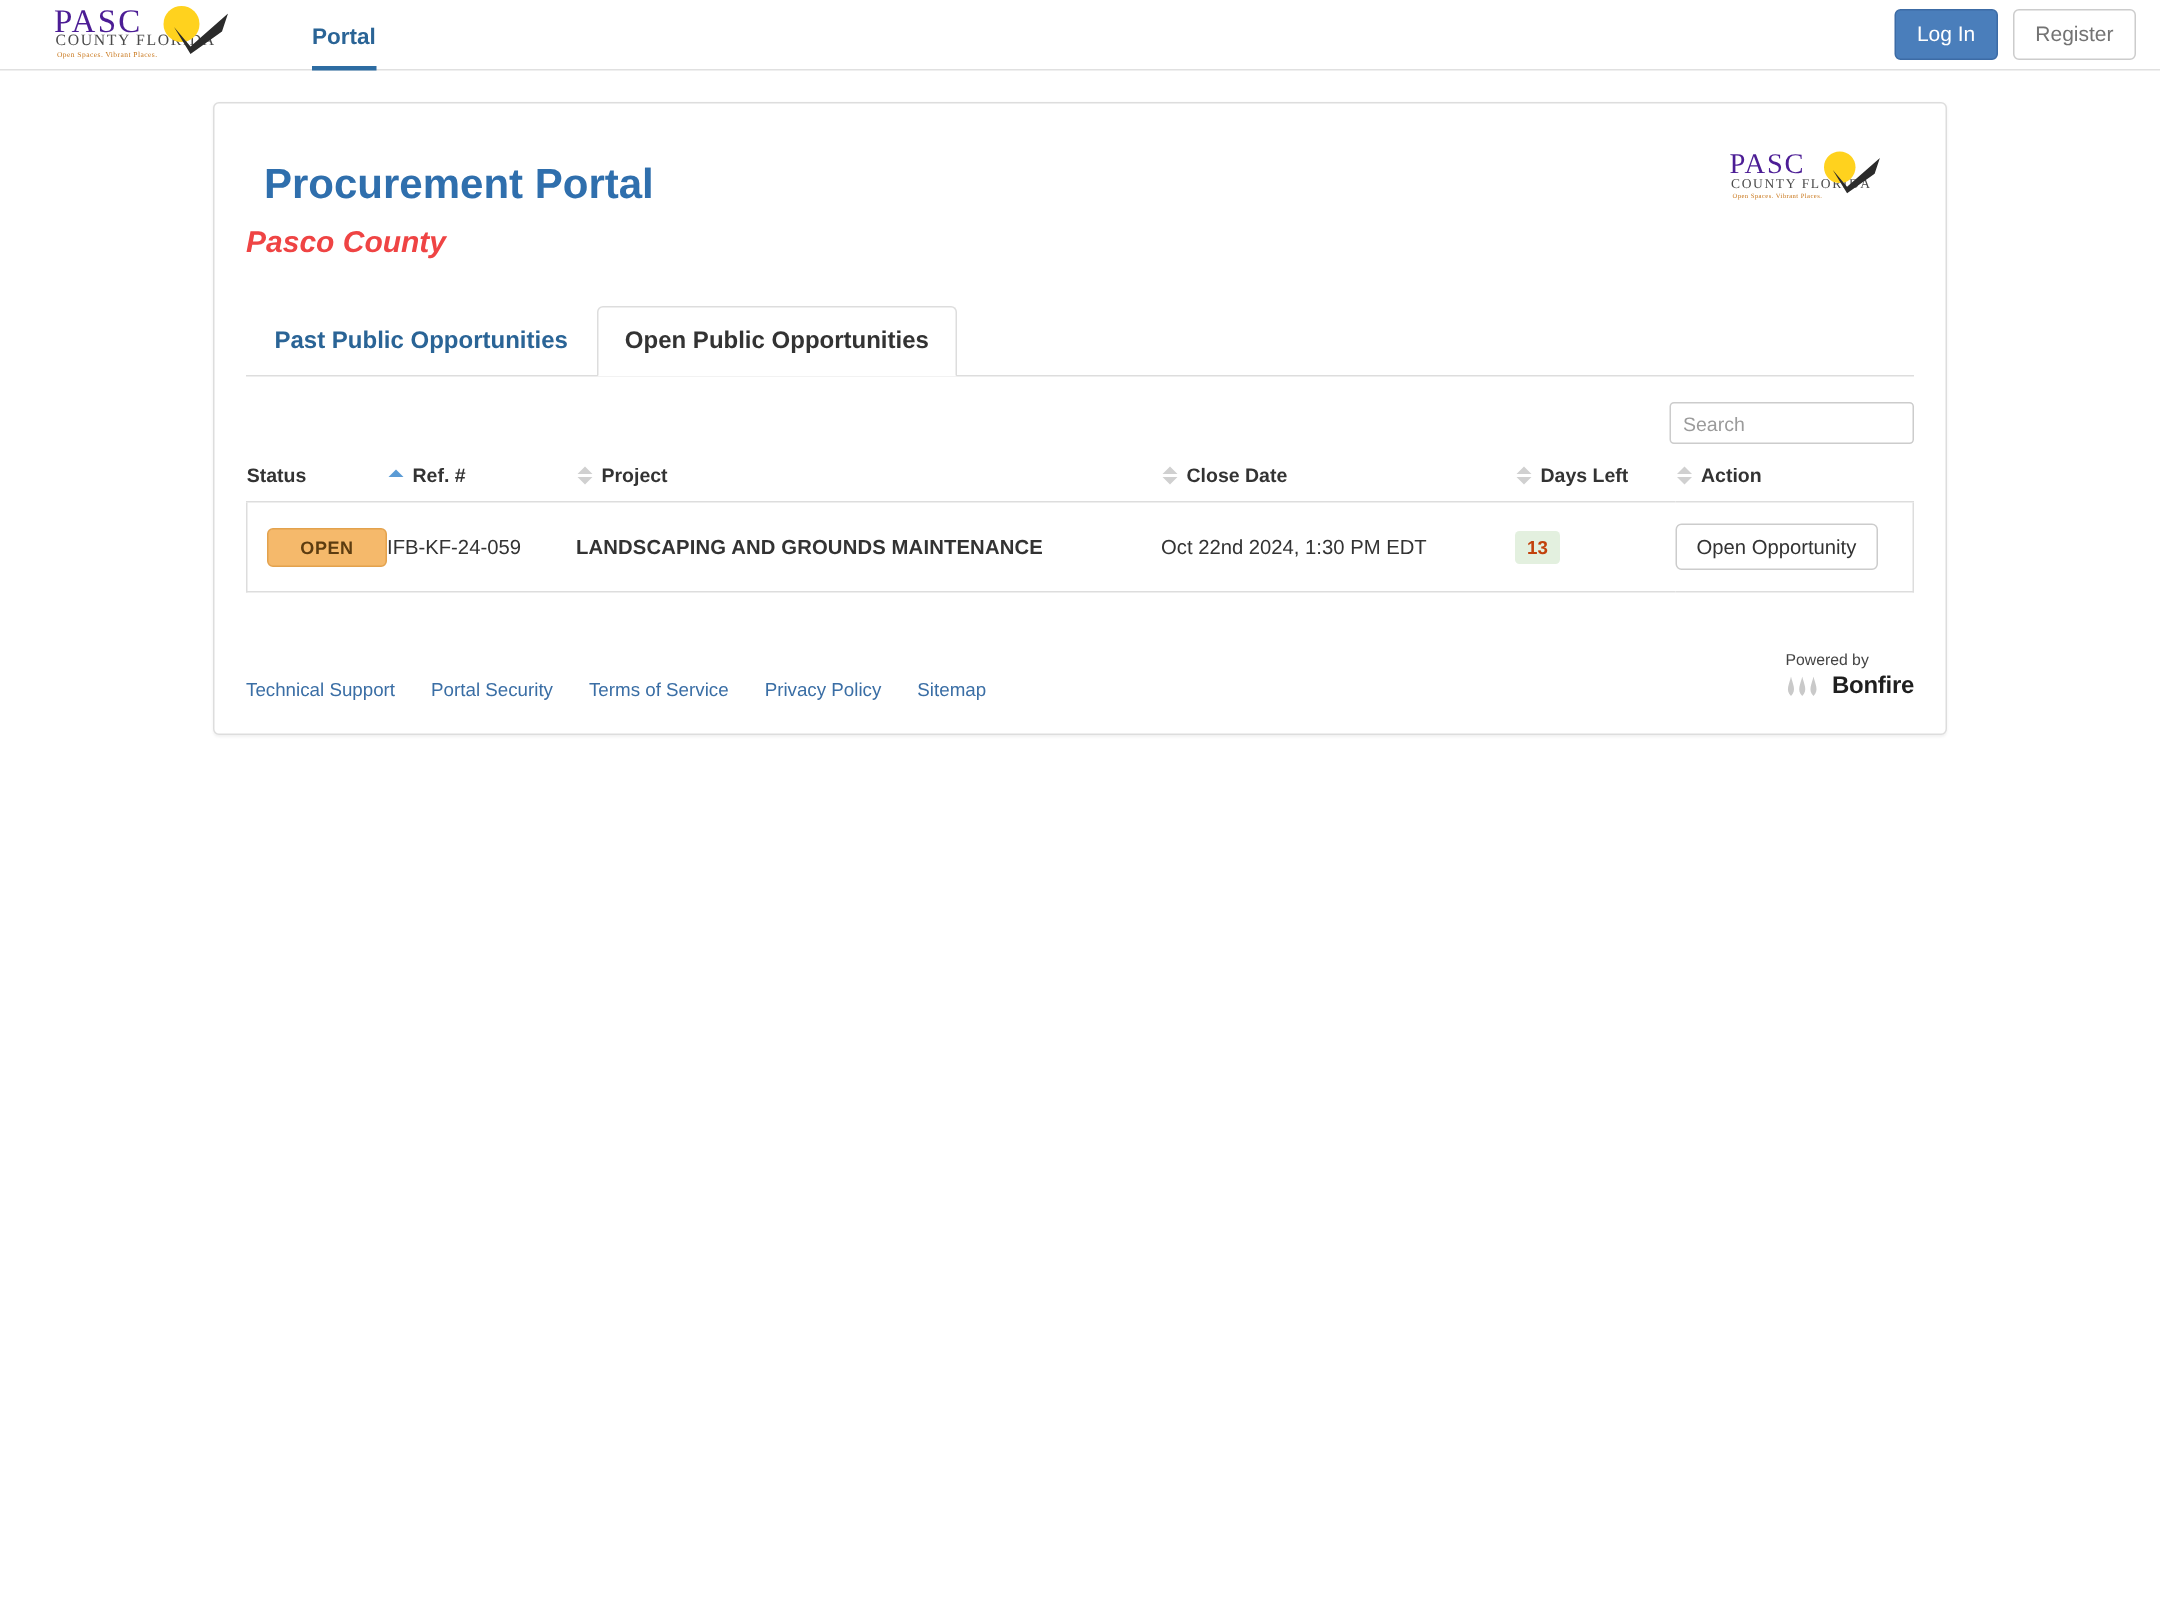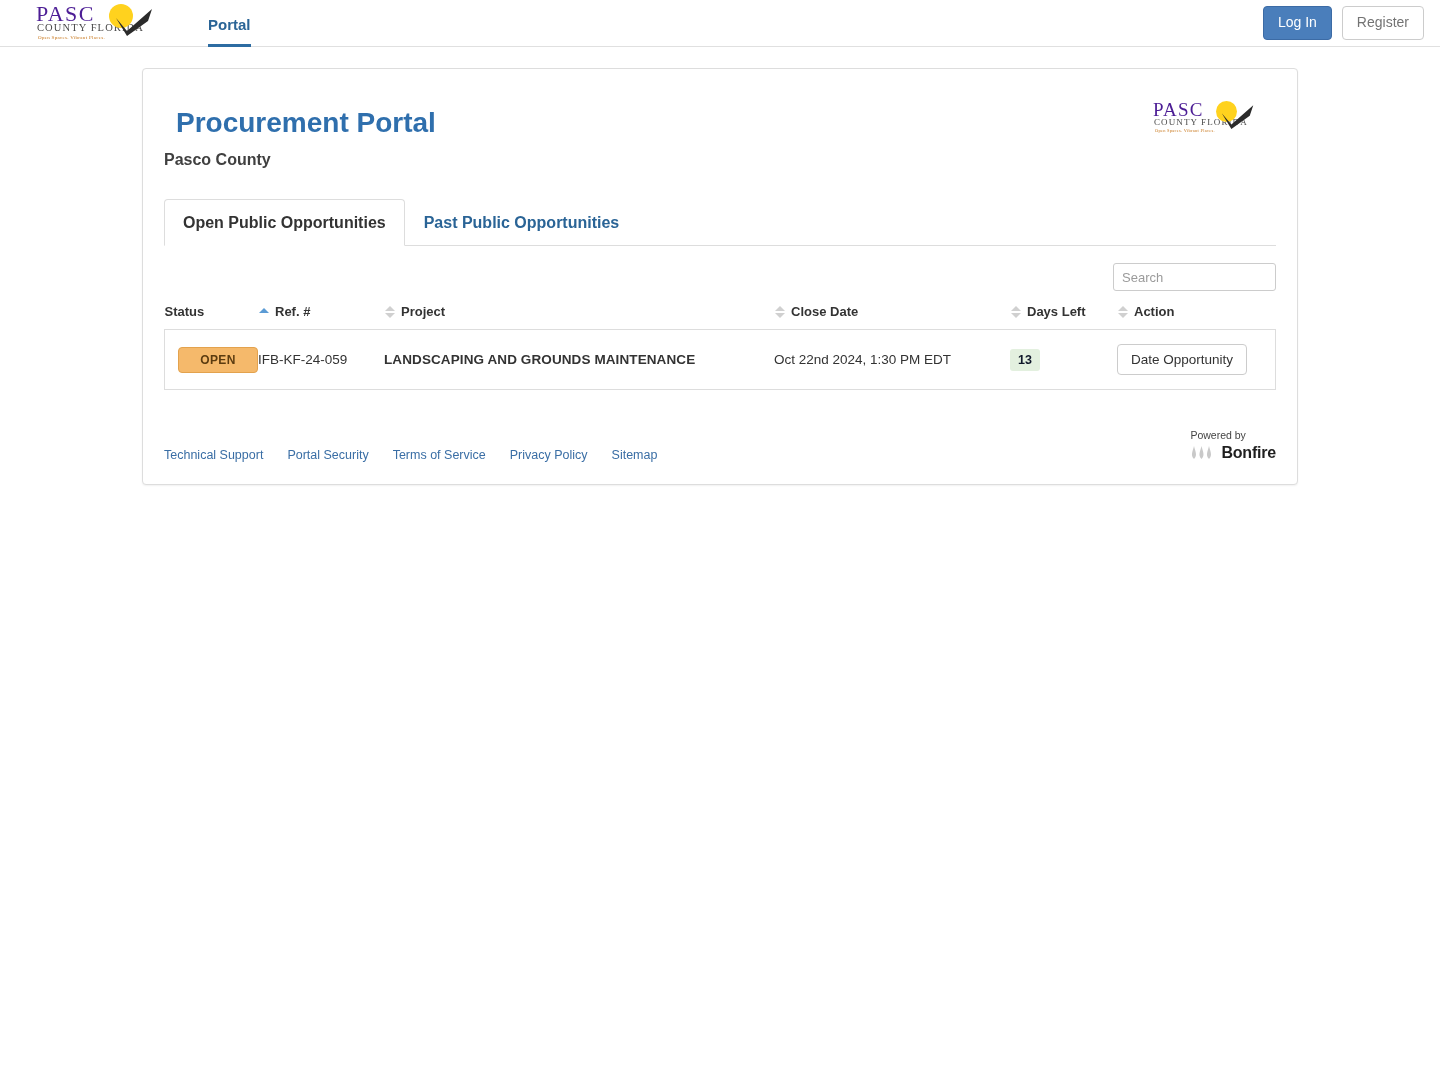--- a/index.html
+++ b/index.html
@@ -147,24 +147,25 @@
     padding-bottom: 18px;
   }
   .portal-title {
     font-size: 28px;
     font-weight: bold;
     color: #2f6fad;
     line-height: 1.15;
     margin: 12px;
   }
   .portal-subtitle {
-    font-size: 16px;
-    font-weight: bold;
-    color: #404040;
+    font-size: 20px;
+    font-weight: bold;
+    color: #ef4444;
     margin: 6px 0 0 0;
+    font-style: italic;
   }
   .card-logo {
     width: 123px;
     height: 48px;
     margin-top: 4px;
   }
 
   
   .tabs {
     display: flex;
@@ -267,21 +268,21 @@
     letter-spacing: .4px;
     padding: 5px 0;
     width: 80px;
     text-align: center;
     border-radius: 4px;
   }
   .project-name { font-weight: bold; font-size: 13.5px; letter-spacing: .1px; }
   .days-badge {
     display: inline-block;
     background: #e3f0df;
-    color: #0f172a;
+    color: #c2410c;
     font-weight: bold;
     font-size: 12.5px;
     padding: 4px 8px;
     border-radius: 3px;
     min-width: 26px;
     text-align: center;
   }
   .btn-view {
     background: #ffffff;
     border: 1px solid #cccccc;
@@ -368,25 +369,25 @@
         <span class="p-sub">Open Spaces. Vibrant Places.</span>
         <span class="sun"></span>
         <svg class="check" viewBox="0 0 40 28">
           <path d="M2 9 L13 22 L38 0 L34 12 L13 27 Z" fill="#2b2b2b"></path>
         </svg>
       </div>
     </div>
   </div>
 
   <div class="tabs">
+    <div class="tab">
+      <span>Past Public Opportunities</span>
+    </div>
     <div class="tab active">
       <span>Open Public Opportunities</span>
-    </div>
-    <div class="tab">
-      <span>Past Public Opportunities</span>
     </div>
   </div>
 
   <div class="search-row">
     <input class="search-input" type="text" placeholder="Search" style="">
   </div>
 
   <table class="opps">
     <thead>
       <tr>
@@ -446,21 +447,21 @@
         <td>
           <span class="badge-open">OPEN</span>
         </td>
         <td>IFB-KF-24-059</td>
         <td class="project-name">LANDSCAPING AND GROUNDS MAINTENANCE</td>
         <td>Oct 22nd 2024, 1:30 PM EDT</td>
         <td>
           <span class="days-badge">13</span>
         </td>
         <td>
-          <button class="btn-view">Date Opportunity</button>
+          <button class="btn-view">Open Opportunity</button>
         </td>
       </tr>
     </tbody>
   </table>
 
   <div class="card-footer">
     <div class="footer-links">
       <a>Technical Support</a>
       <a>Portal Security</a>
       <a>Terms of Service</a>

